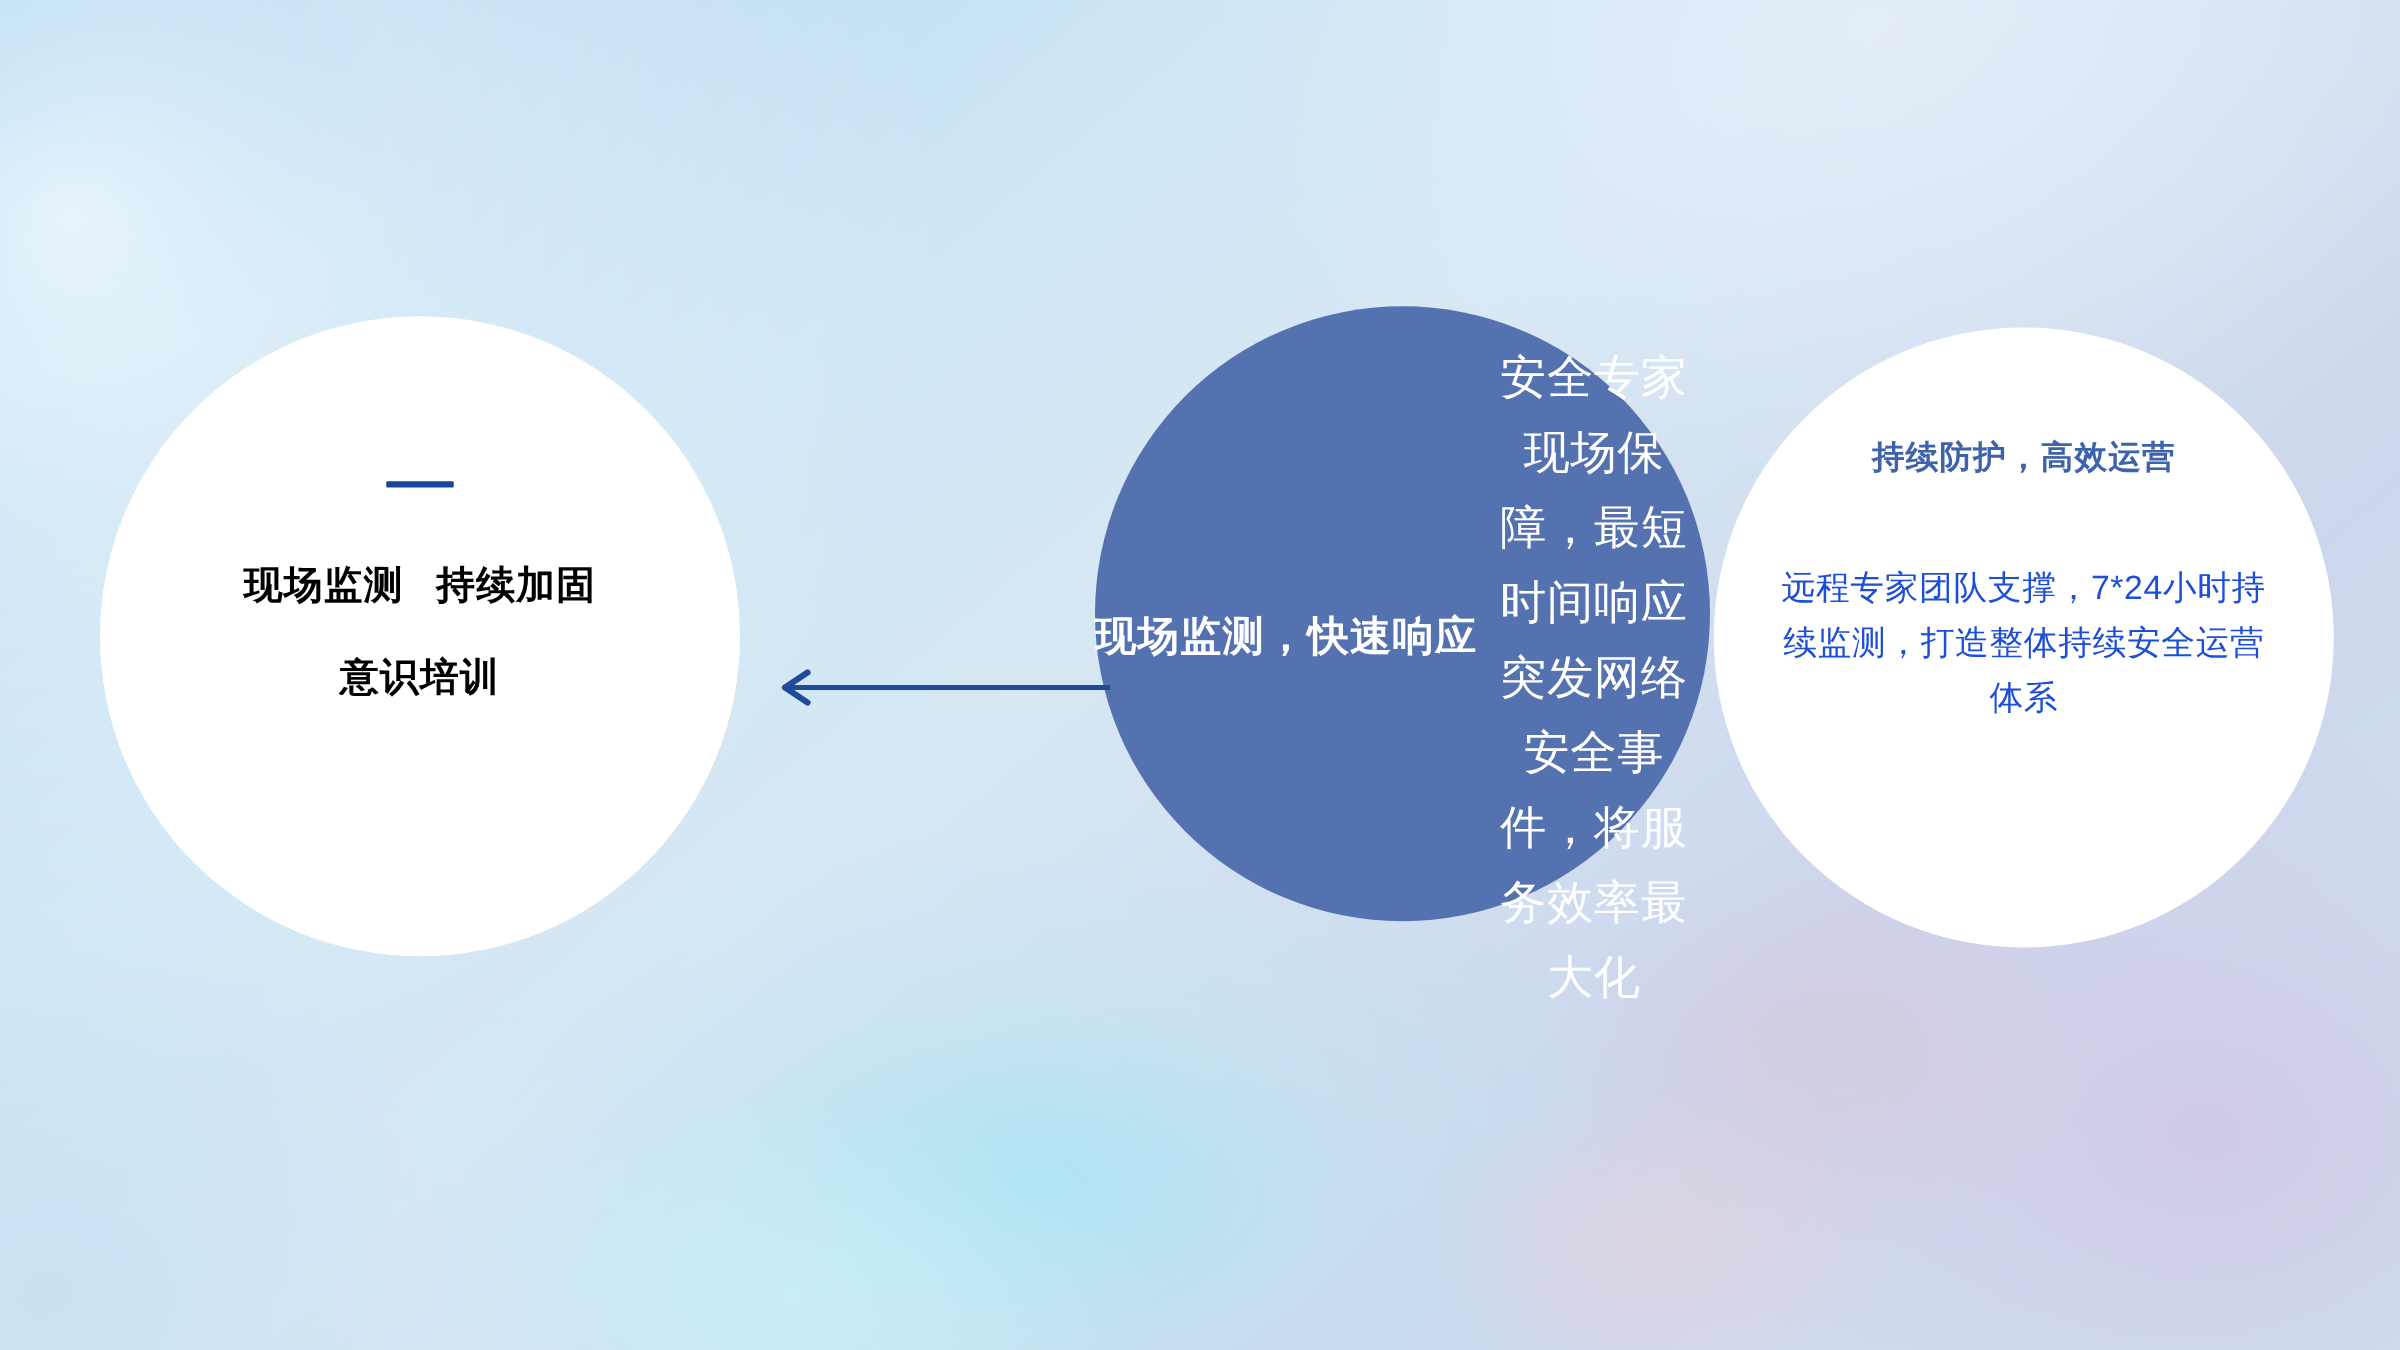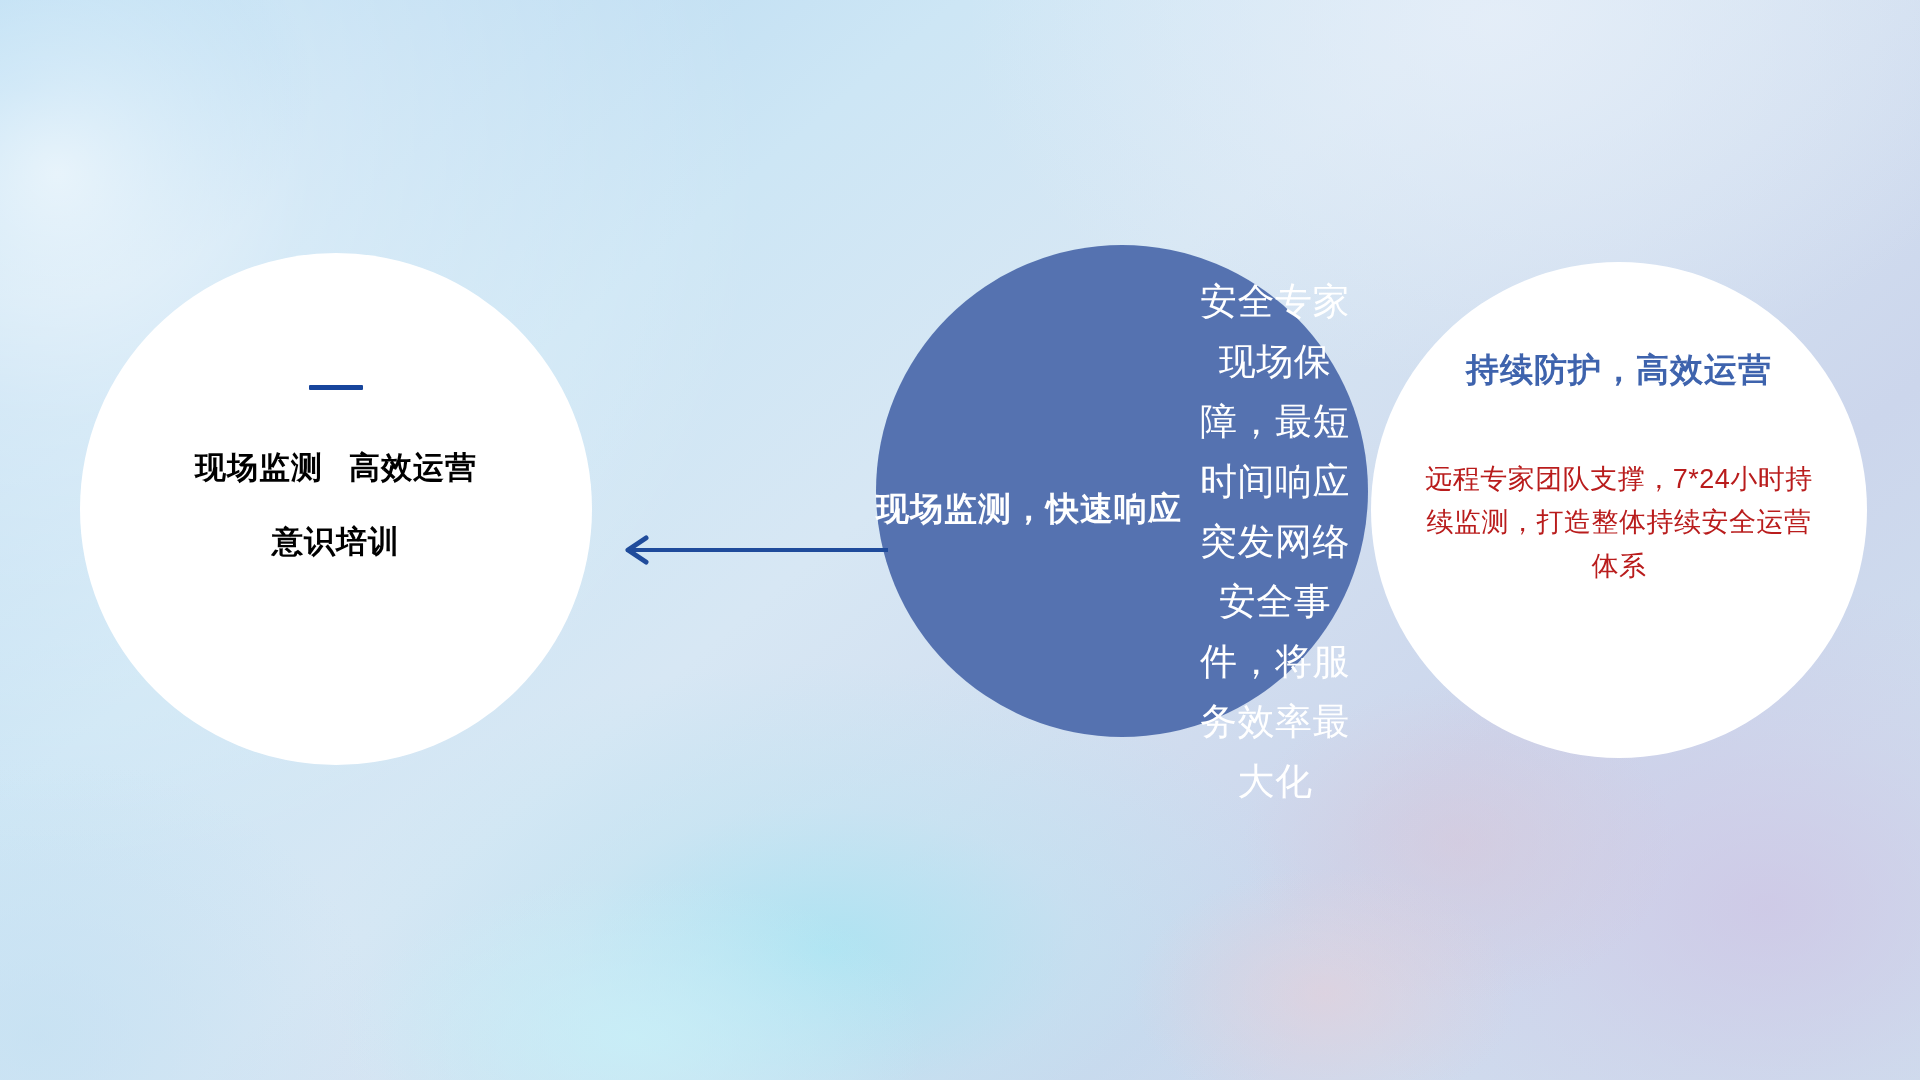--- a/index.html
+++ b/index.html
@@ -199,28 +199,28 @@
     z-index: 10;
     display: flex;
     flex-direction: column;
     align-items: center;
     padding-top: 88px;
     box-sizing: border-box;
   }
   #right-title {
     color: #3e63ad;
     font-weight: bold;
-    font-size: 33px;
+    font-size: 26px;
     letter-spacing: 1px;
     line-height: 1.2;
     white-space: nowrap;
     margin-bottom: 68px;
   }
   #right-body {
-    color: #b91c1c;
+    color: #1d4ed8;
     font-size: 27px;
     line-height: 1.62;
     text-align: center;
     width: 412px;
     letter-spacing: 0.5px;
   }
 
   
   #flow-arrow {
     position: absolute;
@@ -254,21 +254,21 @@
   <div id="flow-arrow">
     <svg width="280" height="60" viewBox="0 0 280 60" xmlns="http://www.w3.org/2000/svg">
       <line x1="278" y1="30" x2="22" y2="30" stroke="#1f4b9b" stroke-width="4"></line>
       <polyline points="36,18 18,30 36,42" fill="none" stroke="#1f4b9b" stroke-width="5" stroke-linecap="round" stroke-linejoin="round"></polyline>
     </svg>
   </div>
 
   <div id="left-content">
     <div id="left-dash"></div>
     <div class="left-line">
-      <span>现场监测</span><span class="gap"></span><span>高效运营</span>
+      <span>现场监测</span><span class="gap"></span><span>持续加固</span>
     </div>
     <div class="left-line">
       <span>意识培训</span>
     </div>
   </div>
 
   <div id="middle-content">
     <div id="middle-title">现场监测，快速响应</div>
     <div id="middle-body">安全专家现场保障，最短时间响应突发网络安全事件，将服务效率最大化</div>
   </div>

